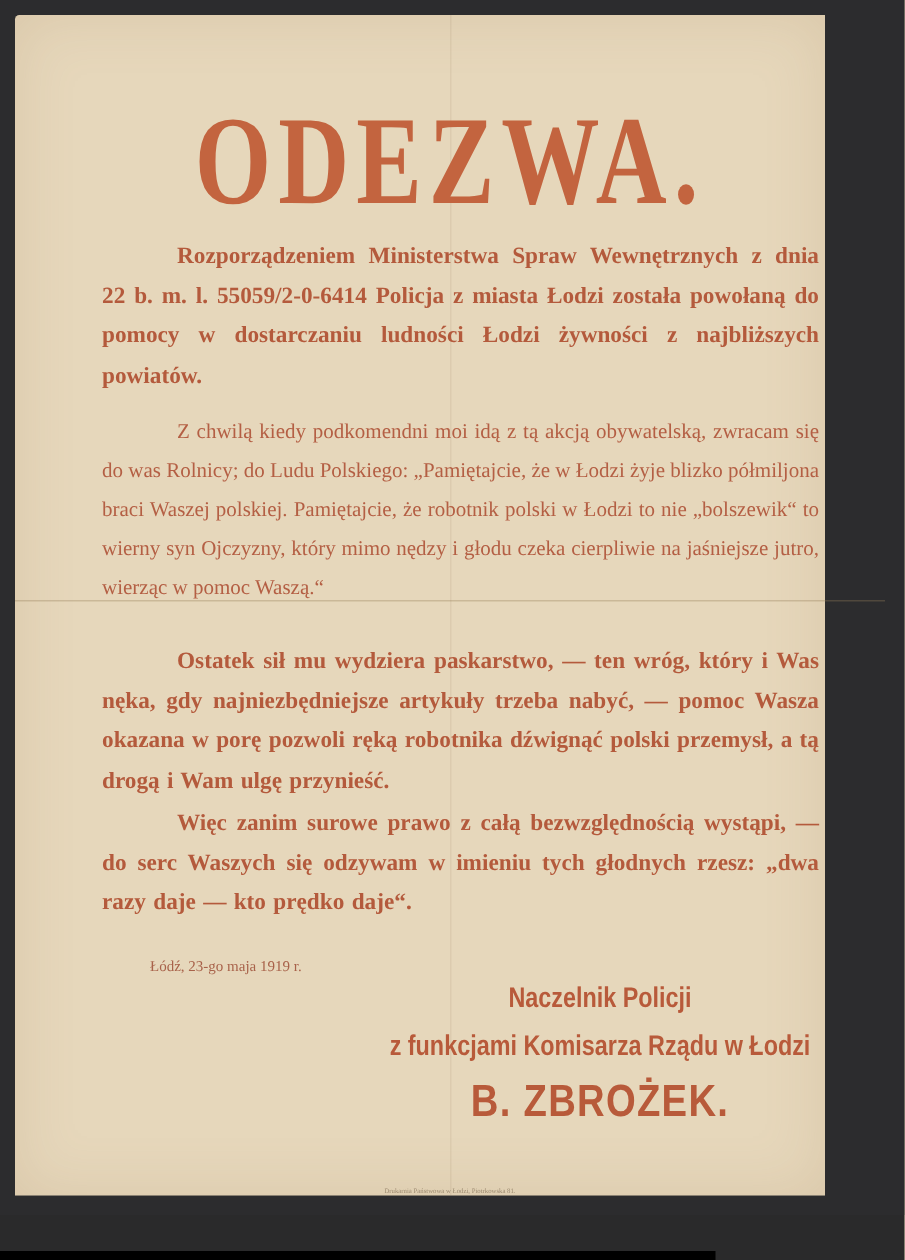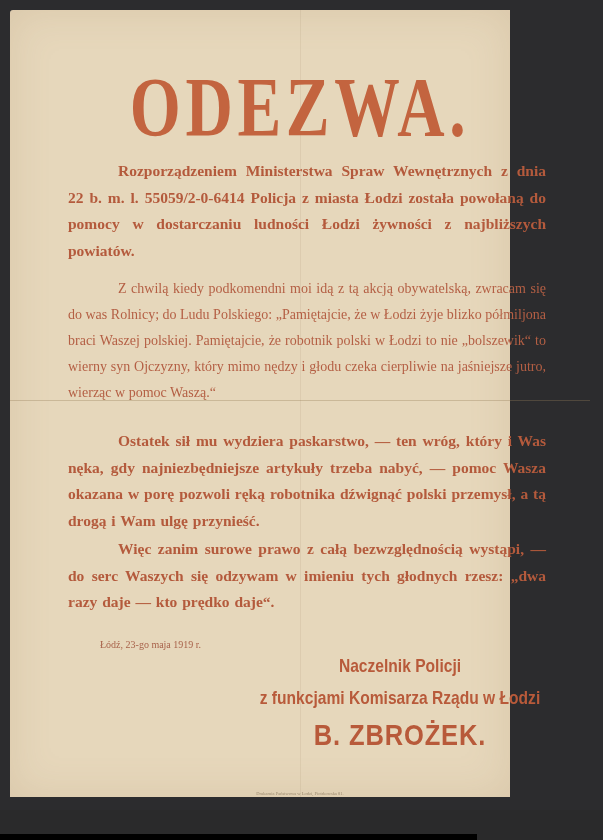--- a/index.html
+++ b/index.html
@@ -6,21 +6,21 @@
     body {
       width: 603px; height: 840px; position: relative; overflow: hidden;
       background: #2a2a2b;
       font-family: "Liberation Serif", serif;
     }
     .scan-bg {
       position: absolute; left: 0; top: 0; width: 603px; height: 810px;
       background: #2c2c2e;
     }
     .paper {
-      position: absolute; left: 10px; top: 10px; width: 500px; height: 787px;
+      position: absolute; left: 10px; top: 10px; width: 540px; height: 787px;
       background: #e6d7bb;
       border-radius: 3px 0 0 0;
       box-shadow: inset 0 0 40px rgba(160,130,90,0.18);
     }
     .fold-h {
       position: absolute; left: 0; top: 390px; width: 580px; height: 1px;
       background: rgba(150,125,90,0.35);
     }
     .fold-v {
       position: absolute; left: 290px; top: 0; width: 1px; height: 787px;

